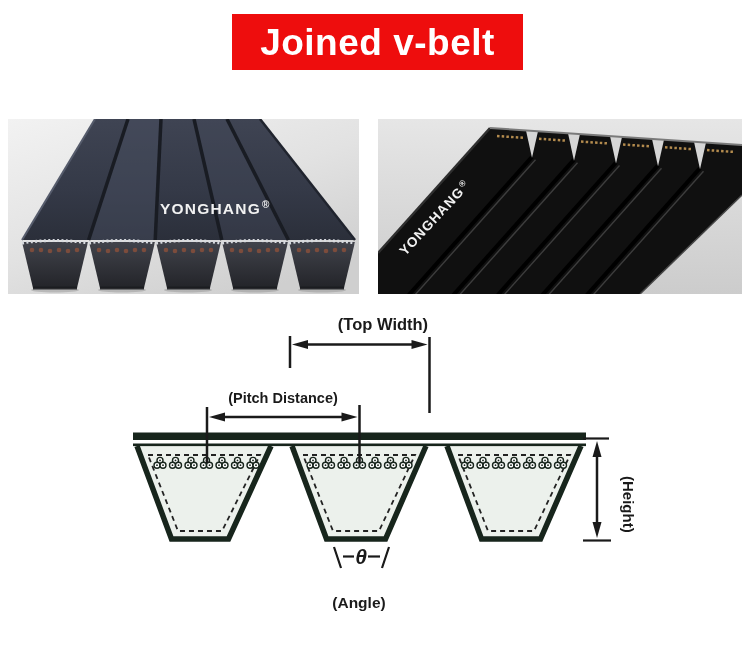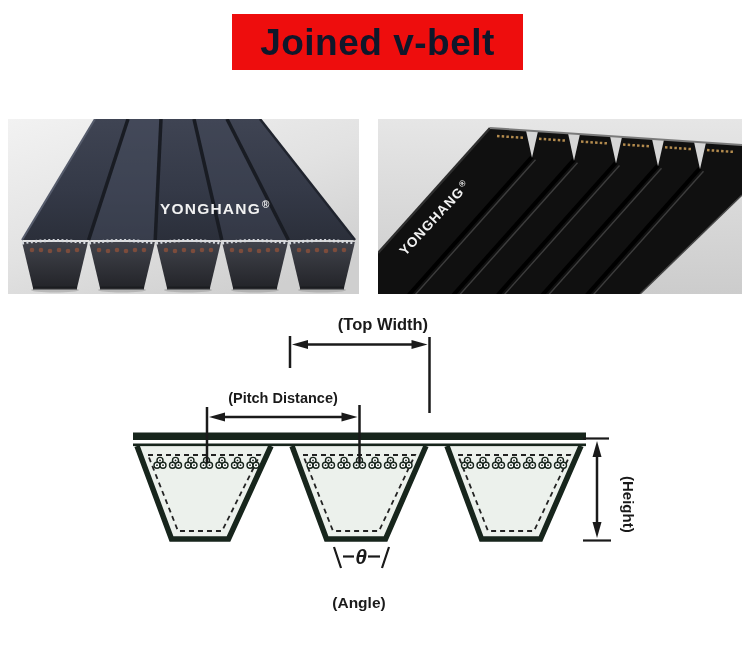--- a/index.html
+++ b/index.html
@@ -1,20 +1,20 @@
 <!DOCTYPE html>
 <html><head>
 <meta charset="utf-8">
 <style>
   html,body{margin:0;padding:0;background:#ffffff;}
   .page{position:relative;width:750px;height:657px;background:#ffffff;overflow:hidden;
         font-family:"Liberation Sans",sans-serif;}
   .banner{position:absolute;left:232px;top:14px;width:291px;height:56px;background:#ee0d0d;
           display:flex;align-items:center;justify-content:center;}
-  .banner-title{color:#0f172a;font-size:37px;font-weight:bold;letter-spacing:0.5px;line-height:1;}
+  .banner-title{color:#ffffff;font-size:37px;font-weight:bold;letter-spacing:0.5px;line-height:1;}
   .photo{position:absolute;display:block;}
   .photo-left{left:8px;top:119px;}
   .photo-right{left:378px;top:119px;}
   .diagram{position:absolute;left:0;top:300px;}
   svg text{font-family:"Liberation Sans",sans-serif;}
   .dim-label{font-weight:bold;fill:#1a1a1a;}
   .brand{font-weight:bold;fill:#f2f2f2;}
 </style>
 </head>
 <body>

